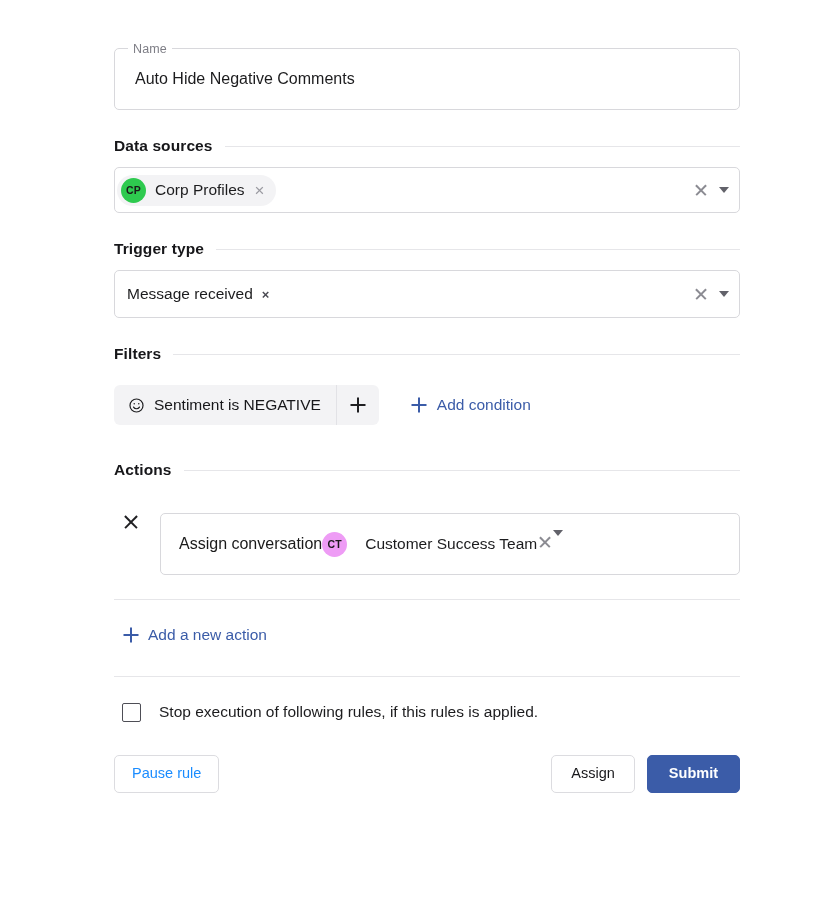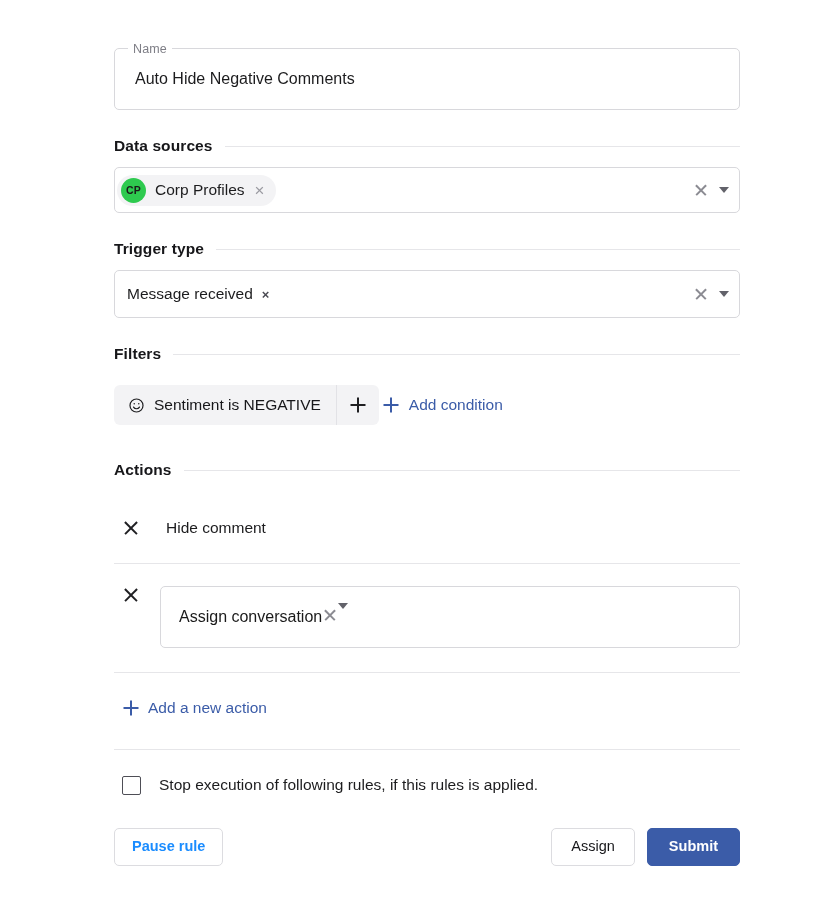--- a/index.html
+++ b/index.html
@@ -155,21 +155,21 @@
   .chip-x.small {
     font-size: 13px;
     font-weight: bold;
     color: #4a4a52;
   }
 
   
   .filters-row {
     display: flex;
     align-items: center;
-    gap: 4px;
+    gap: 32px;
     margin-top: 22px;
   }
   .filter-group {
     display: flex;
     align-items: stretch;
     background: #f3f3f5;
     border-radius: 6px;
     overflow: hidden;
     height: 40px;
   }
@@ -304,21 +304,21 @@
     border-radius: 5px;
     cursor: pointer;
     height: 38px;
     padding: 0 17px;
     line-height: 1;
   }
   .btn-pause {
     background: #fff;
     border: 1px solid #dcdce0;
     color: #1a8cff;
-    font-weight: bold;
+    font-weight: normal;
   }
   .btn-cancel {
     background: #fff;
     border: 1px solid #dcdce0;
     color: #17171a;
     margin-right: 12px;
     padding: 0 19px;
   }
   .btn-submit {
     background: #3b5ca8;
@@ -395,29 +395,29 @@
         <span class="plus-glyph blue"></span>
         <span>Add condition</span>
       </button>
     </div>
 
     <div class="section" style="margin-top:36px;">
       <span class="section-title">Actions</span>
       <span class="section-rule"></span>
     </div>
 
-    <div class="action-row" style="padding-top:28px;padding-bottom:26px;">
-      <span class="icon-x-dark"></span>
-      <span class="action-label">Hide comment</span>
-    </div>
 
     <div class="action-row with-field">
       <span class="icon-x-dark"></span>
       <div class="assign-field">
         <span class="legend">Assign conversation</span>
+        <span class="assign-inner">
+          <span class="avatar" style="background:#ee9cf5">CT</span>
+          <span class="assign-value">Customer Success Team</span>
+        </span>
         <span class="adorn">
           <span class="icon-x-gray"></span>
           <span class="caret"></span>
         </span>
       </div>
     </div>
 
     <div class="add-action-row">
       <button class="link-btn" style="margin-left:8px;">
         <span class="plus-glyph blue"></span>

